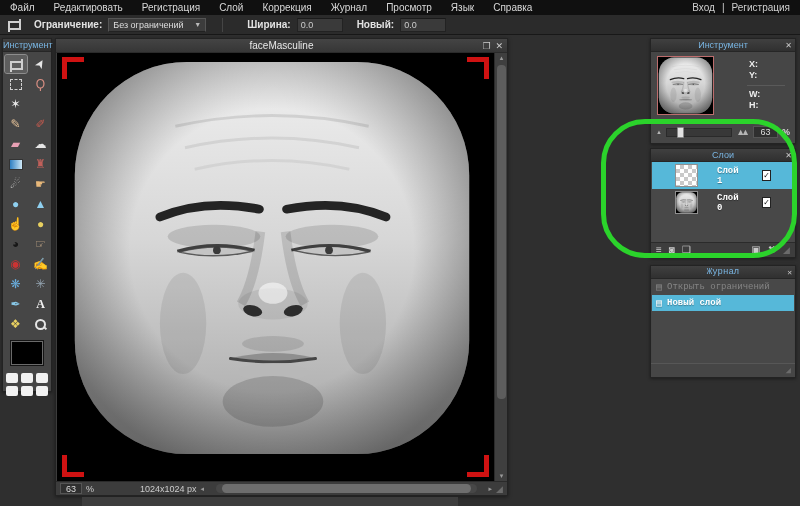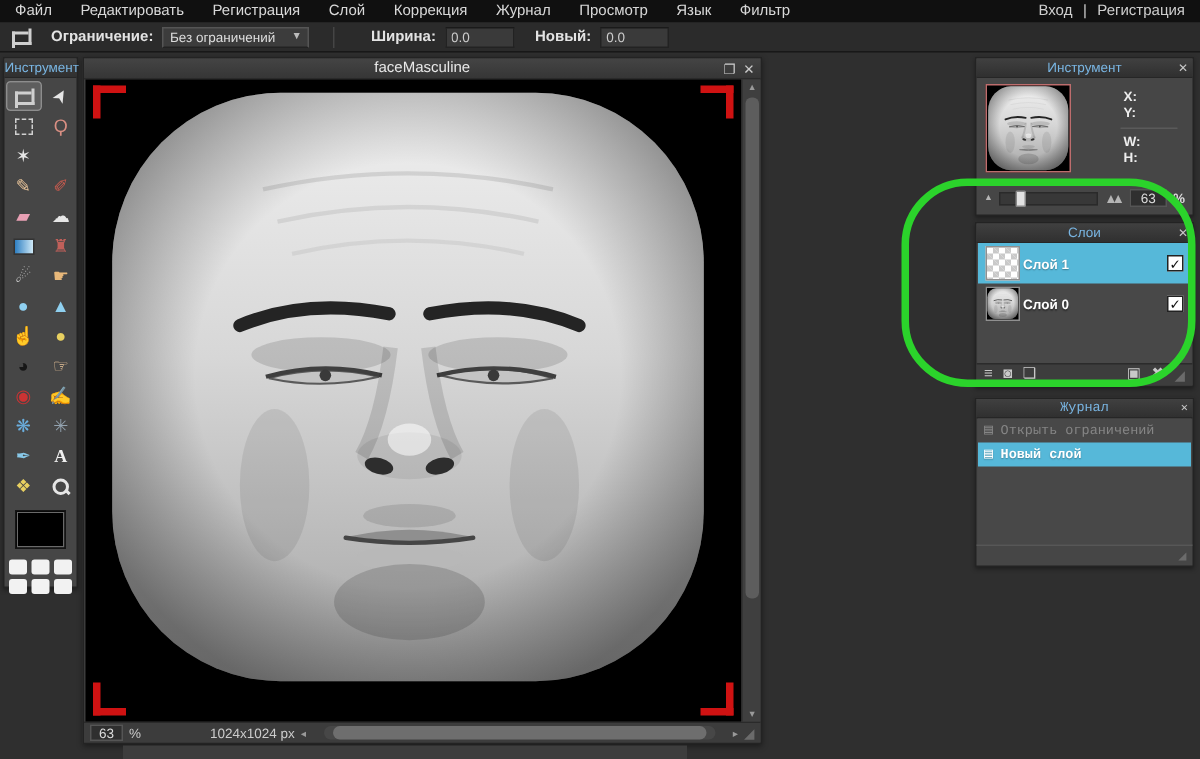--- a/index.html
+++ b/index.html
@@ -106,21 +106,21 @@
   .nav-slider{flex:1;height:9px;background:#383838;border:1px solid #2a2a2a;position:relative;cursor:pointer;}
   .nav-handle{position:absolute;left:16%;top:-2px;width:7px;height:11px;background:#e2e2e2;
               border:1px solid #888;border-radius:1px;cursor:grab;}
   .nav-valbox{width:25px;height:12px;background:#2f2f2f;border:1px solid #555;text-align:center;
               line-height:11px;font-size:9px;color:#ddd;}
   .nav-pct{font-size:9px;font-weight:bold;color:#ddd;}
 
   
   .layers{left:650px;top:148px;width:146px;height:110px;}
   .layer-rows{position:absolute;left:1px;right:1px;top:13px;bottom:15px;background:#484848;overflow:hidden;}
-  .layer-row{height:27px;display:flex;align-items:center;gap:2px;padding:0 5px;cursor:pointer;}
+  .layer-row{height:27px;display:flex;align-items:center;gap:19px;padding:0 23px;cursor:pointer;font-family:Liberation Mono, monospace;}
   .layer-row.selected{background:#56b8d9;}
   .lthumb{width:23px;height:23px;border:1px solid #909090;flex:0 0 auto;overflow:hidden;background:#000;}
   .lthumb svg{width:100%;height:100%;}
   .checker{background-color:#fff;background-image:
       linear-gradient(45deg,#c9c9c9 25%,transparent 25%,transparent 75%,#c9c9c9 75%),
       linear-gradient(45deg,#c9c9c9 25%,transparent 25%,transparent 75%,#c9c9c9 75%);
       background-size:8px 8px;background-position:0 0,4px 4px;}
   .llabel{font-size:9px;font-weight:bold;color:#fff;text-shadow:0 1px 1px rgba(0,0,0,.35);}
   .lcheck{margin-left:auto;width:11px;height:11px;background:#fff;border:1px solid #222;
           font-size:9px;line-height:10px;text-align:center;color:#111;cursor:pointer;}
@@ -199,21 +199,21 @@
   <div class="menubar">
     <div class="menu-items" id="menu-items">
         <span class="menu-item">Файл</span>
         <span class="menu-item">Редактировать</span>
         <span class="menu-item">Регистрация</span>
         <span class="menu-item">Слой</span>
         <span class="menu-item">Коррекция</span>
         <span class="menu-item">Журнал</span>
         <span class="menu-item">Просмотр</span>
         <span class="menu-item">Язык</span>
-        <span class="menu-item">Фильтр</span>
+        <span class="menu-item">Справка</span>
       </div>
     <div class="auth">
       <span>Вход</span>
       <span>|</span>
       <span>Регистрация</span>
     </div>
   </div>
 
   <div class="optionsbar">
     <span class="crop-ico"></span>

